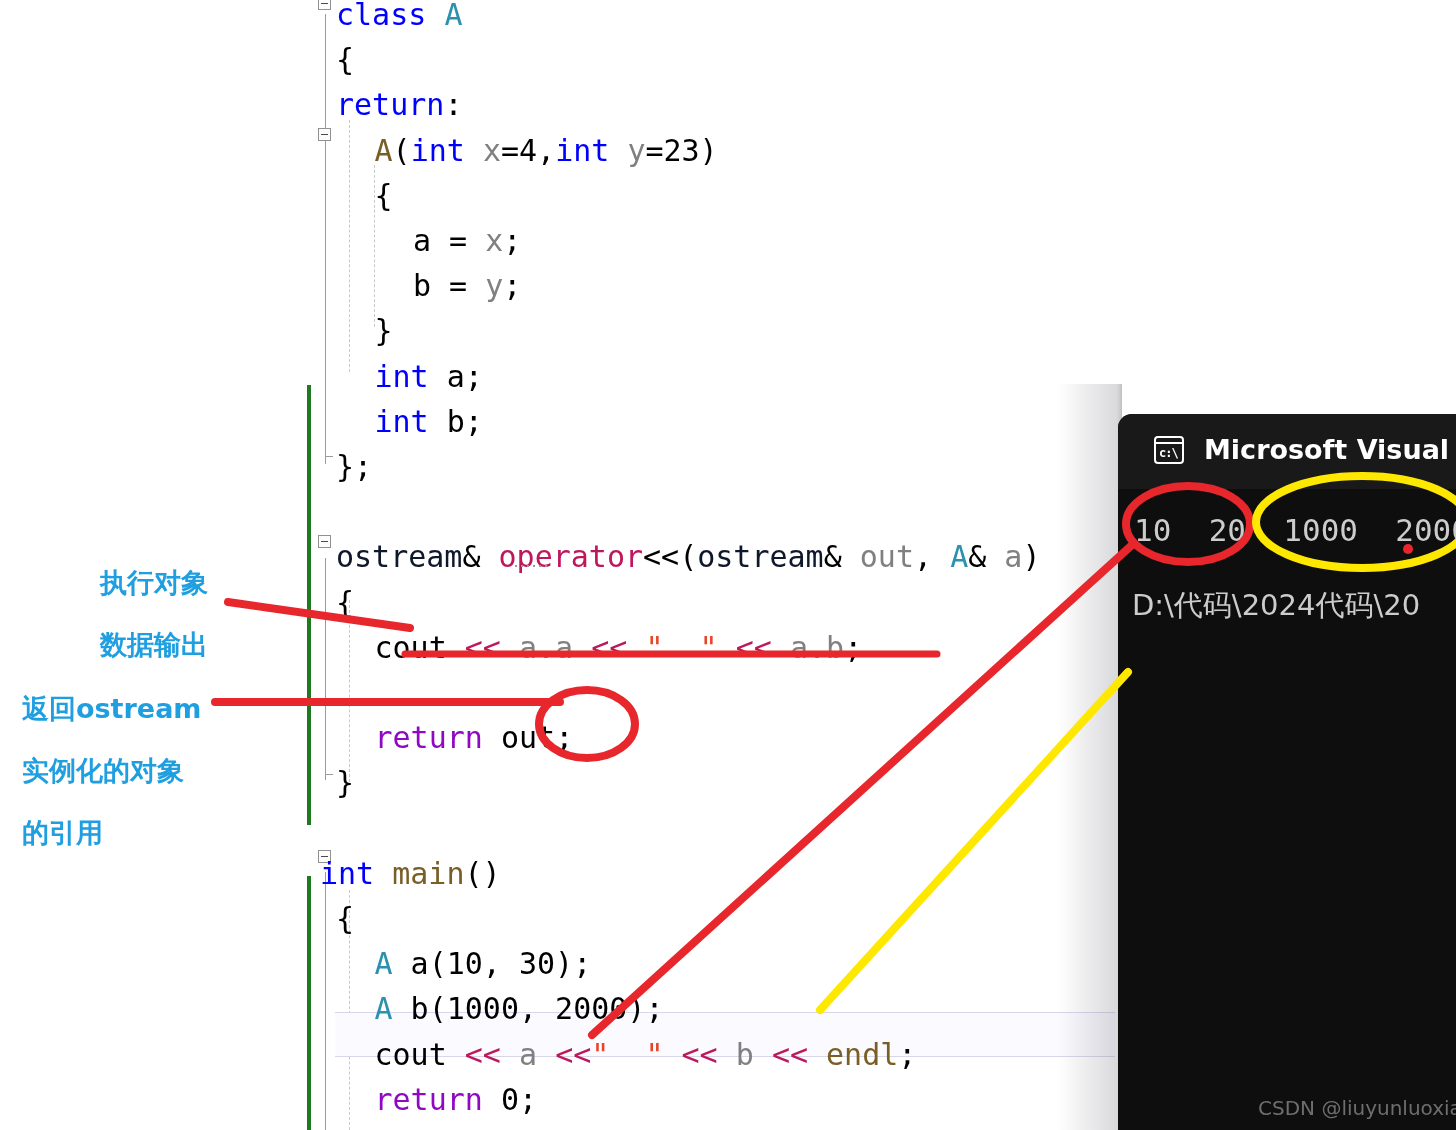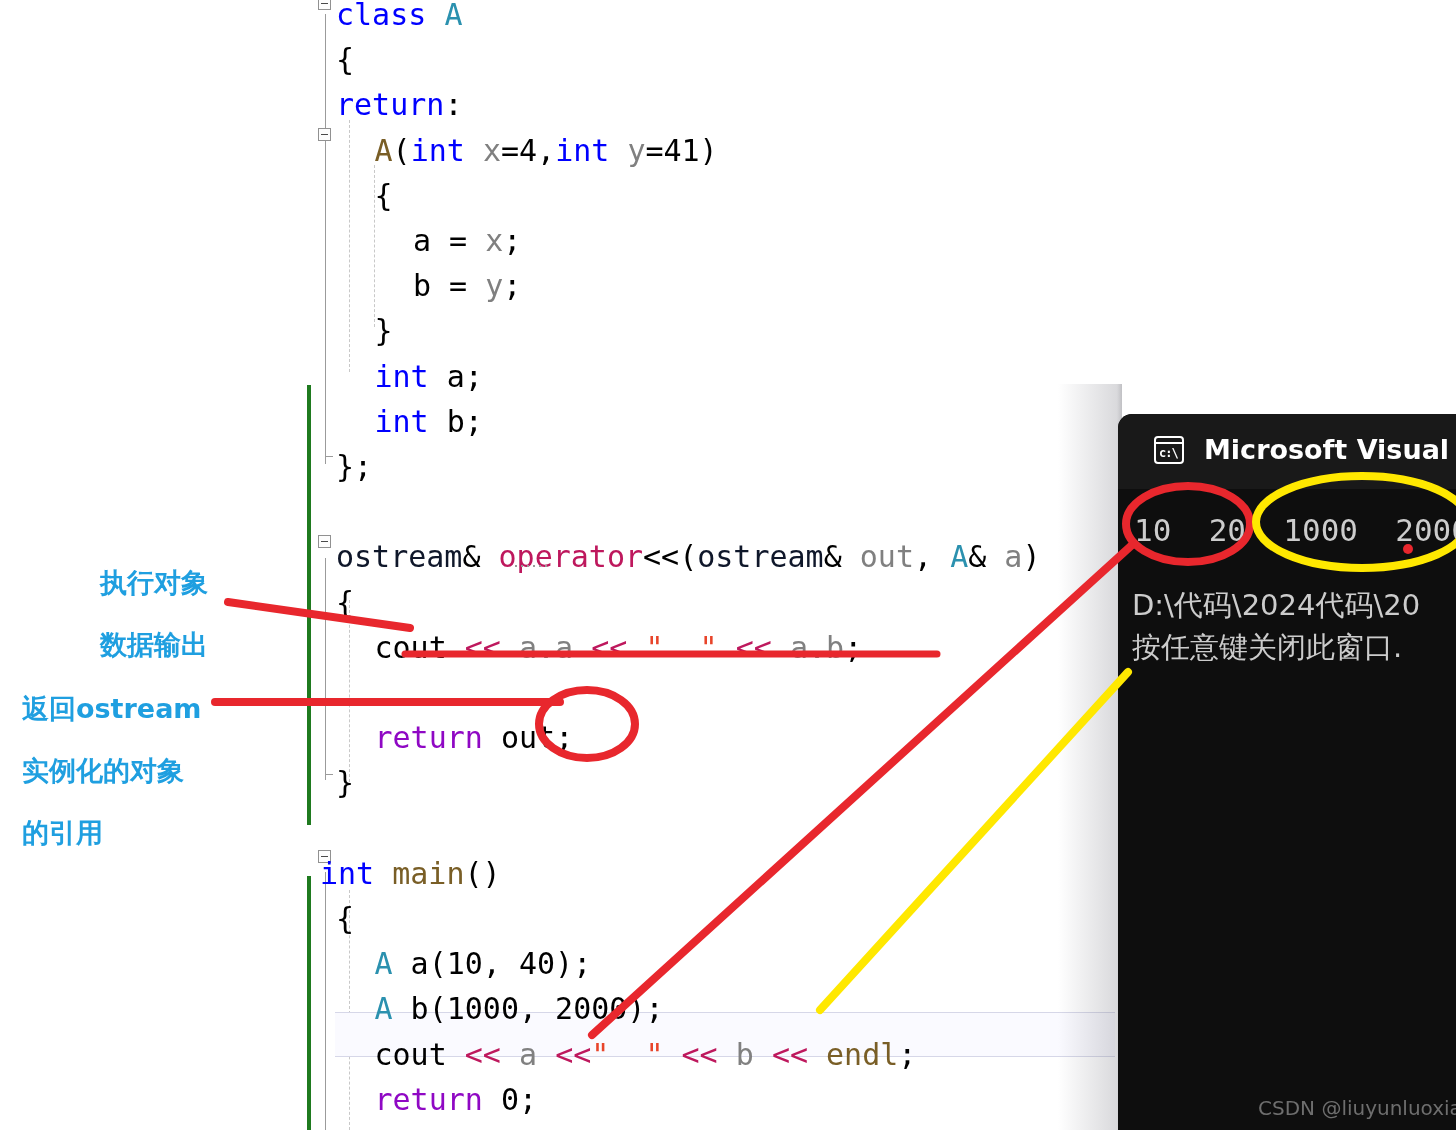--- a/index.html
+++ b/index.html
@@ -212,39 +212,39 @@
   <div class="indent-guide" style="left:374px; top:165px; height:162px;"></div>
   <div class="indent-guide" style="left:349px; top:600px; height:182px;"></div>
   <div class="indent-guide" style="left:349px; top:890px; height:240px;"></div>
 
   <div class="current-line" style="left:335px; top:1012px; width:780px; height:43px;"></div>
 
   <div id="code-layer">
       <div class="code-line" style="top: -8px; left: 336px;"><span class="kw">class</span><span class="plain"> </span><span class="type">A</span></div>
       <div class="code-line" style="top: 37.2px; left: 336px;"><span class="plain">{</span></div>
       <div class="code-line" style="top: 82.4px; left: 336px;"><span class="kw">return</span><span class="plain">:</span></div>
-      <div class="code-line" style="top: 127.6px; left: 374.5px;"><span class="fn">A</span><span class="plain">(</span><span class="kw">int</span><span class="plain"> </span><span class="ident">x</span><span class="plain">=4,</span><span class="kw">int</span><span class="plain"> </span><span class="ident">y</span><span class="plain">=41)</span></div>
+      <div class="code-line" style="top: 127.6px; left: 374.5px;"><span class="fn">A</span><span class="plain">(</span><span class="kw">int</span><span class="plain"> </span><span class="ident">x</span><span class="plain">=4,</span><span class="kw">int</span><span class="plain"> </span><span class="ident">y</span><span class="plain">=23)</span></div>
       <div class="code-line" style="top: 172.8px; left: 374.5px;"><span class="plain">{</span></div>
       <div class="code-line" style="top: 218px; left: 413px;"><span class="plain">a</span><span class="plain"> = </span><span class="ident">x</span><span class="plain">;</span></div>
       <div class="code-line" style="top: 263.2px; left: 413px;"><span class="plain">b</span><span class="plain"> = </span><span class="ident">y</span><span class="plain">;</span></div>
       <div class="code-line" style="top: 308.4px; left: 374.5px;"><span class="plain">}</span></div>
       <div class="code-line" style="top: 353.6px; left: 374.5px;"><span class="kw">int</span><span class="plain"> a;</span></div>
       <div class="code-line" style="top: 398.8px; left: 374.5px;"><span class="kw">int</span><span class="plain"> b;</span></div>
       <div class="code-line" style="top: 444px; left: 336px;"><span class="plain">};</span></div>
       <div class="code-line" style="top: 489.2px; left: 336px;"></div>
       <div class="code-line" style="top: 534.4px; left: 336px;"><span class="type2">ostream</span><span class="plain">&amp; </span><span class="op">operator</span><span class="plain">&lt;&lt;(</span><span class="type2">ostream</span><span class="plain">&amp; </span><span class="ident">out</span><span class="plain">, </span><span class="type">A</span><span class="plain">&amp; </span><span class="ident">a</span><span class="plain">)</span></div>
       <div class="code-line" style="top: 579.6px; left: 336px;"><span class="plain">{</span></div>
       <div class="code-line" style="top: 624.8px; left: 374.5px;"><span class="plain">cout</span><span class="plain"> </span><span class="op">&lt;&lt;</span><span class="plain"> </span><span class="ident">a.a</span><span class="plain"> </span><span class="op">&lt;&lt;</span><span class="plain"> </span><span class="str">"  "</span><span class="plain"> </span><span class="op">&lt;&lt;</span><span class="plain"> </span><span class="ident">a.b</span><span class="plain">;</span></div>
       <div class="code-line" style="top: 670px; left: 374.5px;"></div>
       <div class="code-line" style="top: 715.2px; left: 374.5px;"><span class="kw2">return</span><span class="plain"> </span><span class="plain">out</span><span class="plain">;</span></div>
       <div class="code-line" style="top: 760.4px; left: 336px;"><span class="plain">}</span></div>
       <div class="code-line" style="top: 805.6px; left: 336px;"></div>
       <div class="code-line" style="top: 850.8px; left: 320px;"><span class="kw">int</span><span class="plain"> </span><span class="fn">main</span><span class="plain">()</span></div>
       <div class="code-line" style="top: 896px; left: 336px;"><span class="plain">{</span></div>
-      <div class="code-line" style="top: 941.2px; left: 374.5px;"><span class="type">A</span><span class="plain"> a(10, 40);</span></div>
+      <div class="code-line" style="top: 941.2px; left: 374.5px;"><span class="type">A</span><span class="plain"> a(10, 30);</span></div>
       <div class="code-line" style="top: 986.4px; left: 374.5px;"><span class="type">A</span><span class="plain"> b(1000, 2000);</span></div>
       <div class="code-line" style="top: 1031.6px; left: 374.5px;"><span class="plain">cout</span><span class="plain"> </span><span class="op">&lt;&lt;</span><span class="plain"> </span><span class="ident">a</span><span class="plain"> </span><span class="op">&lt;&lt;</span><span class="str">"  "</span><span class="plain"> </span><span class="op">&lt;&lt;</span><span class="plain"> </span><span class="ident">b</span><span class="plain"> </span><span class="op">&lt;&lt;</span><span class="plain"> </span><span class="fn">endl</span><span class="plain">;</span></div>
       <div class="code-line" style="top: 1076.8px; left: 374.5px;"><span class="kw2">return</span><span class="plain"> 0;</span></div>
       <div class="code-line" style="top: 1122px; left: 336px;"><span class="plain">}</span></div>
     </div>
 
   <div class="squiggle-dots" style="left:513px; top:564px; width:34px;"></div>
 </div>
 
 <div class="cn-note" style="left:100px; top:552px;"><span>执行对象</span>
@@ -259,21 +259,20 @@
 <div id="console">
   <div id="console-titlebar">
     <div id="console-icon">
       <span class="glyph">c:\</span>
     </div>
     <div id="console-title">Microsoft Visual Studio 调</div>
   </div>
 
   <div class="console-out" style="left:16px; top:98px;">10  20  1000  2000</div>
   <div class="console-cn" style="left:14px; top:172px;">D:\代码\2024代码\20</div>
-  <div class="console-cn" style="left:14px; top:214px;">按任意键关闭此窗口.</div>
 </div>
 
 <div id="watermark">CSDN @liuyunluoxiao</div>
 
 <svg id="overlay" viewBox="0 0 1456 1130">
 
   <line x1="405" y1="654" x2="937" y2="654" stroke="#e8272d" stroke-width="7" stroke-linecap="round"></line>
 
   <line x1="228" y1="602" x2="410" y2="628" stroke="#e8272d" stroke-width="8" stroke-linecap="round"></line>
 

